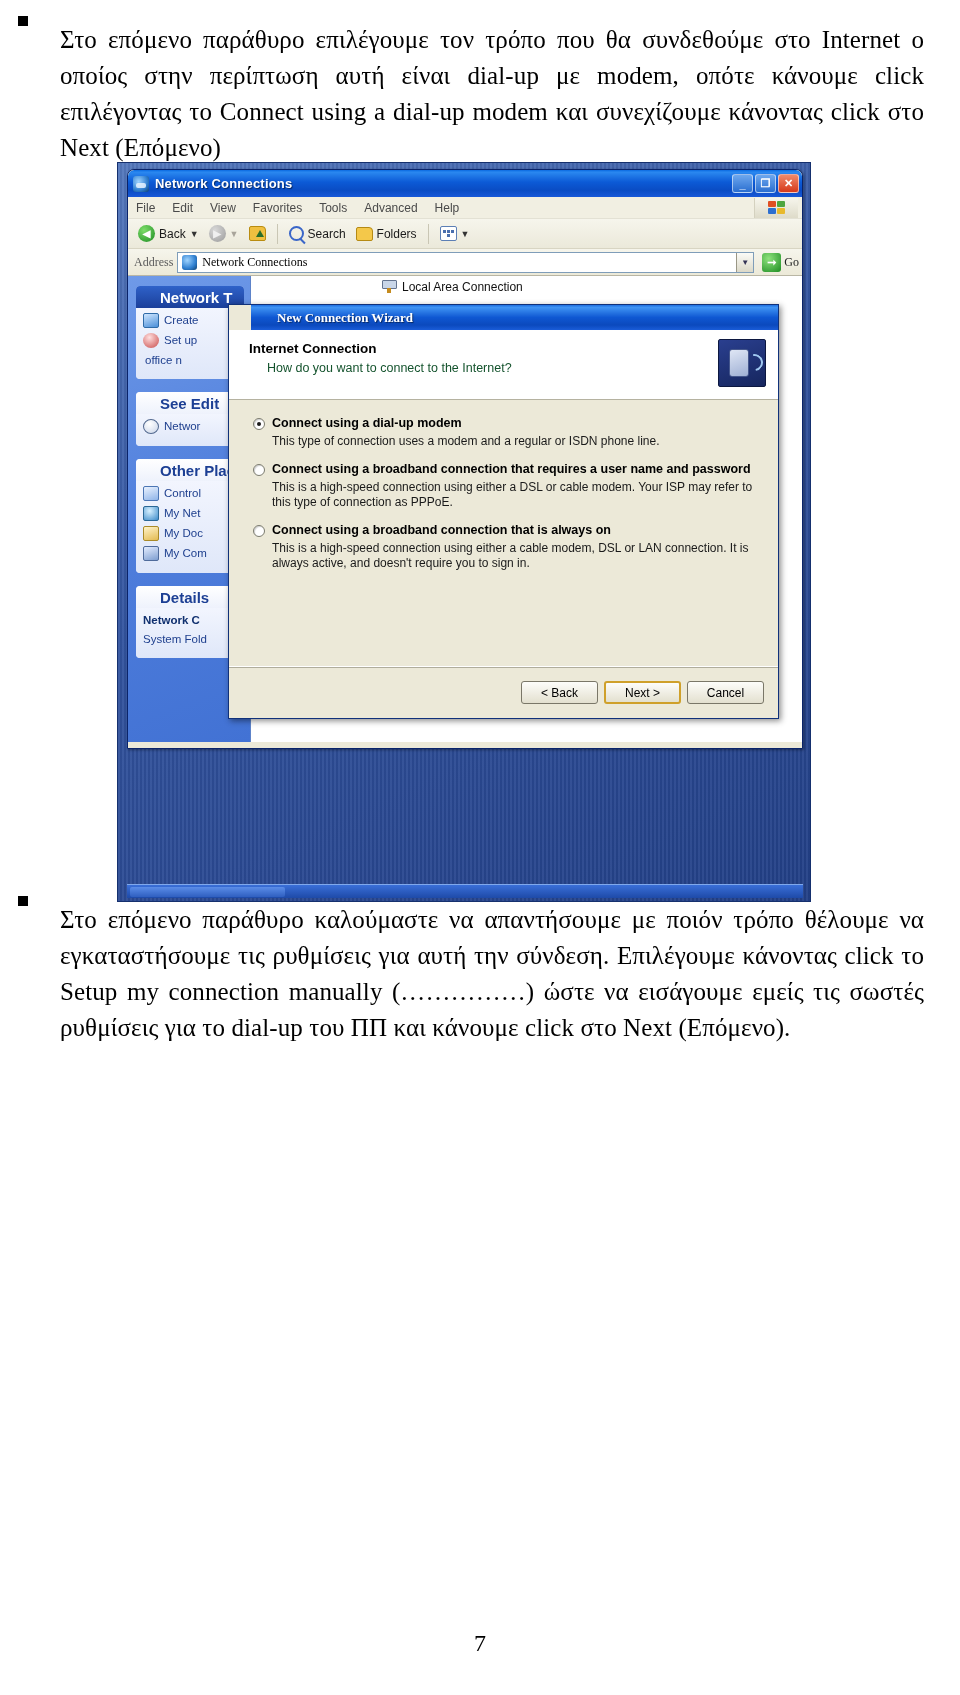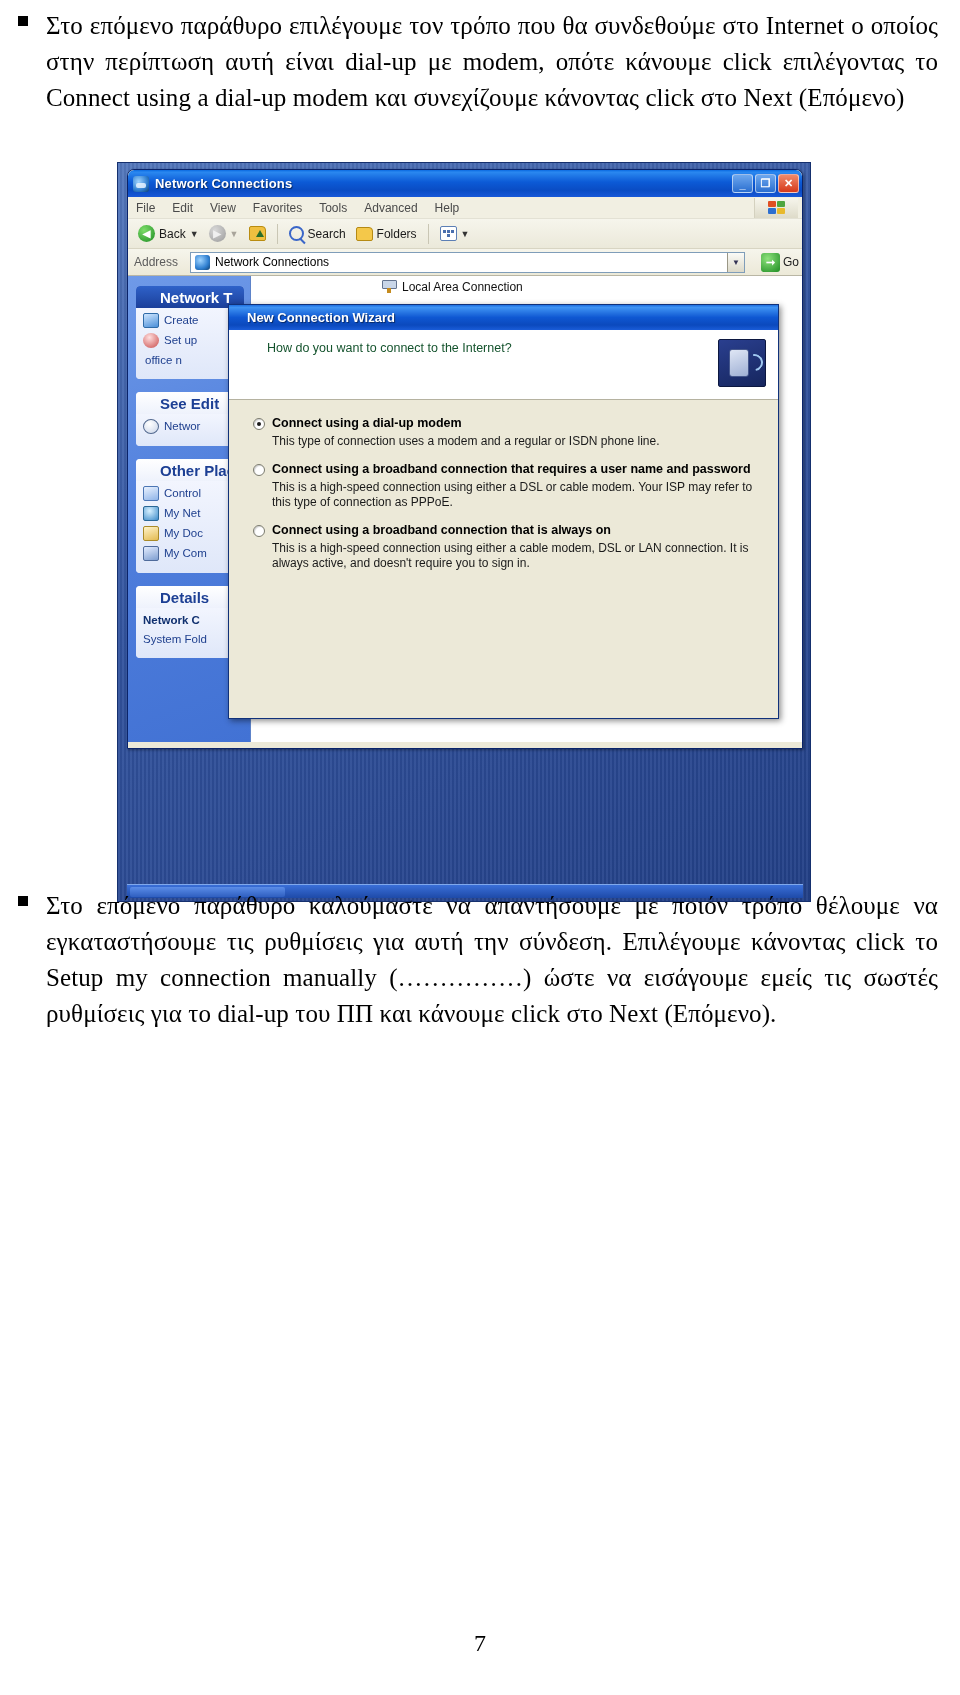--- a/index.html
+++ b/index.html
@@ -20,21 +20,21 @@
     width: 10px; height: 10px; background: #000; flex: 0 0 10px;
     margin: 12px 14px 0 18px;
   }
   .bullet-text {
     flex: 1 1 auto;
     font-size: 25px; line-height: 36px;
     text-align: justify;
     padding-right: 18px;
     letter-spacing: .1px;
   }
-  .bullet-text p { margin: 4px; }
+  .bullet-text p { margin: 18px; }
 
   #top-prose { top: 4px; }
   #bottom-prose { top: 884px; }
 
   
   #screenshot {
     position: absolute;
     left: 118px; top: 163px;
     width: 692px; height: 738px;
     background: linear-gradient(160deg,#4a6fb8 0%,#2d4f9b 40%,#1f3d85 100%);
@@ -140,23 +140,23 @@
   .icon-search::after{content:"";position:absolute;right:-4px;bottom:-3px;width:7px;height:2px;background:#3a66c8;transform:rotate(45deg);}
   .icon-folder { width:17px;height:14px;background:#f4c84a;border:1px solid #b58a14;border-radius:2px 4px 2px 2px;}
   .icon-views {
     width:17px;height:15px;background:#fff;border:1px solid #5c7fb5;border-radius:2px;
     display:flex;flex-wrap:wrap;align-content:center;justify-content:center;gap:1px;padding:2px;
   }
   .icon-views u{width:3px;height:3px;background:#4a6fae;display:block;text-decoration:none;}
 
   .xp-addressbar {
     height: 27px; background: linear-gradient(180deg,#f6f5ec,#ece9d8);
-    display: flex; align-items: center; padding: 0 3px 0 6px; gap: 12px;
+    display: flex; align-items: center; padding: 0 3px 0 6px; gap: 4px;
     border-bottom: 1px solid #b9b6a4;
-    font-family: Liberation Sans, sans-serif; font-size: 12px; color: #5b5b5b;
+    font-family: Liberation Serif, serif; font-size: 12px; color: #5b5b5b;
   }
   .addr-field {
     flex: 1 1 auto; height: 21px; background: #fff; border: 1px solid #7f9db9;
     display: flex; align-items: center; gap: 5px; padding: 0 0 0 4px; color: #000;
   }
   .addr-icon {
     width: 15px;height:15px;border-radius:3px;
     background: radial-gradient(circle at 35% 35%, #9fd4ff 0%, #2f7fd0 60%, #11406e 100%);
   }
   .addr-text { flex: 1 1 auto; font-size: 12px; }
@@ -228,23 +228,24 @@
     position: absolute;
     left: 110px; top: 141px;
     width: 551px; height: 415px;
     background: #ece9d8;
     border: 1px solid #10317a;
     box-shadow: 2px 2px 6px rgba(0,0,0,.45);
   }
   .wz-title {
     height: 25px;
     background: linear-gradient(180deg,#1f6fe0 0%,#3f93f3 10%,#0f57d2 50%,#0b49bd 80%,#1a5cd8 100%);
-    color: #fff; display: flex; align-items: center; padding-left: 18px;
-    font-family: Liberation Sans, sans-serif; font-size: 13px; font-weight: bold;
+    color: #fff; display: flex; align-items: center; padding-left: 26px;
+    font-family: Liberation Serif, serif; font-size: 13px; font-weight: bold;
     text-shadow: 1px 1px 1px rgba(0,0,0,.5);
+    margin-left: 22px;
   }
   .wz-header {
     background: #ffffff; height: 70px; border-bottom: 1px solid #b5b2a0;
     display: flex; align-items: flex-start; padding: 11px 12px 0 20px;
   }
   .wz-head-text { flex: 1 1 auto; }
   .wz-h1 {
     font-family: "Liberation Sans", sans-serif; font-size: 13.5px; font-weight: bold;
     color: #000; margin-bottom: 5px;
   }
@@ -485,20 +486,21 @@
     </div>
   </div>
 
   <div id="wizard">
     <div class="wz-title">
       <span>New Connection Wizard</span>
     </div>
 
     <div class="wz-header">
       <div class="wz-head-text">
+        <div class="wz-h1">Internet Connection</div>
         <div class="wz-h2">How do you want to connect to the Internet?</div>
       </div>
       <div class="wz-banner-icon"></div>
     </div>
 
     <div class="wz-main">
 
       <div class="opt">
         <div class="opt-line">
           <span class="radio on"></span>
@@ -518,20 +520,25 @@
       <div class="opt">
         <div class="opt-line">
           <span class="radio"></span>
           <span class="opt-label">Connect using a broadband connection that is always on</span>
         </div>
         <div class="opt-desc">This is a high-speed connection using either a cable modem, DSL or LAN connection. It is always active, and doesn't require you to sign in.</div>
       </div>
 
     </div>
 
+    <div class="wz-footer">
+      <div class="wz-btn">&lt; Back</div>
+      <div class="wz-btn default">Next &gt;</div>
+      <div class="wz-btn">Cancel</div>
+    </div>
   </div>
 
   <div id="taskstrip">
     <div class="tb-item-btn"></div>
   </div>
 </div>
 
 <div class="prose-block" id="bottom-prose">
   <div class="bullet-row">
     <div class="bullet-sq"></div>

